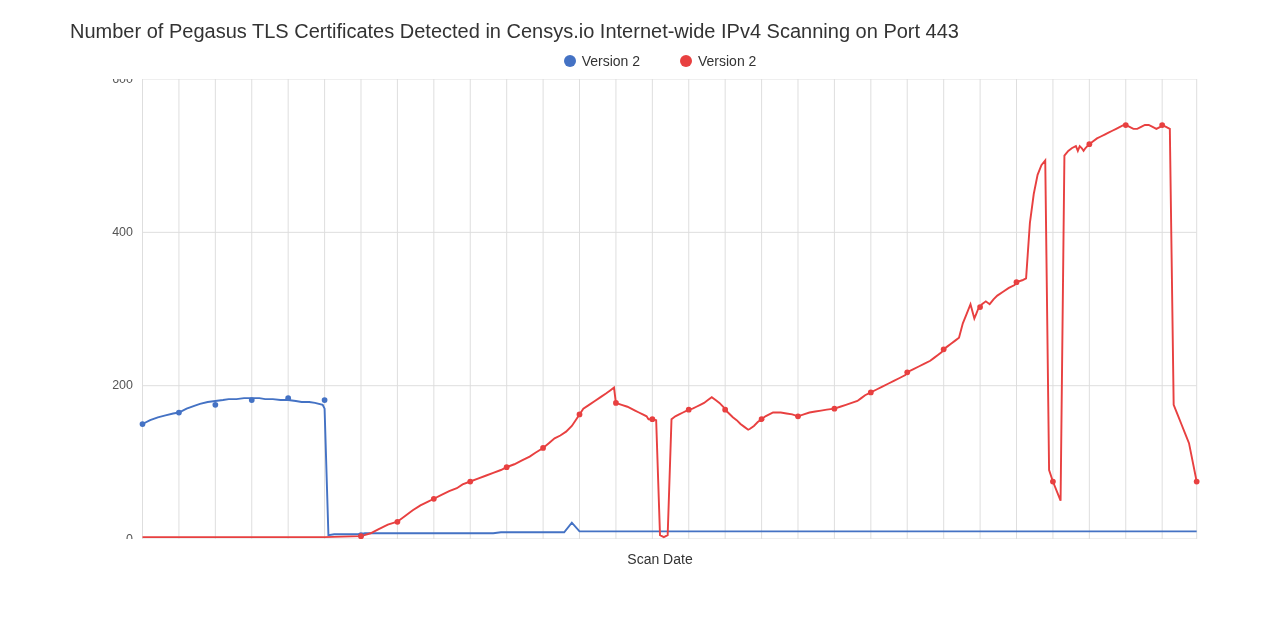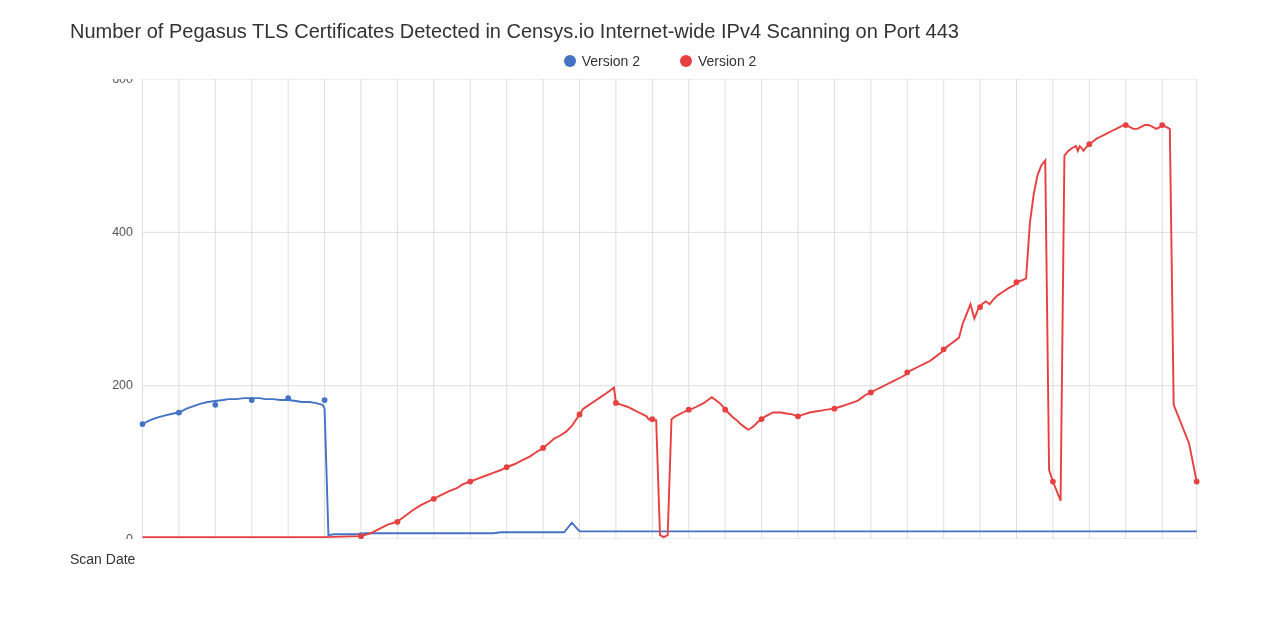--- a/index.html
+++ b/index.html
@@ -35,20 +35,21 @@
       gap: 6px;
       font-size: 14px;
       color: #333;
     }
     .legend-dot {
       width: 12px;
       height: 12px;
       border-radius: 50%;
     }
     .x-label {
+      text-align: center;
       font-size: 14px;
       color: #333;
       margin-top: 8px;
     }
   </style>
 </head>
 <body>
 
 <div class="chart-container">
   <div class="chart-title">Number of Pegasus TLS Certificates Detected in Censys.io Internet-wide IPv4 Scanning on Port 443</div>

